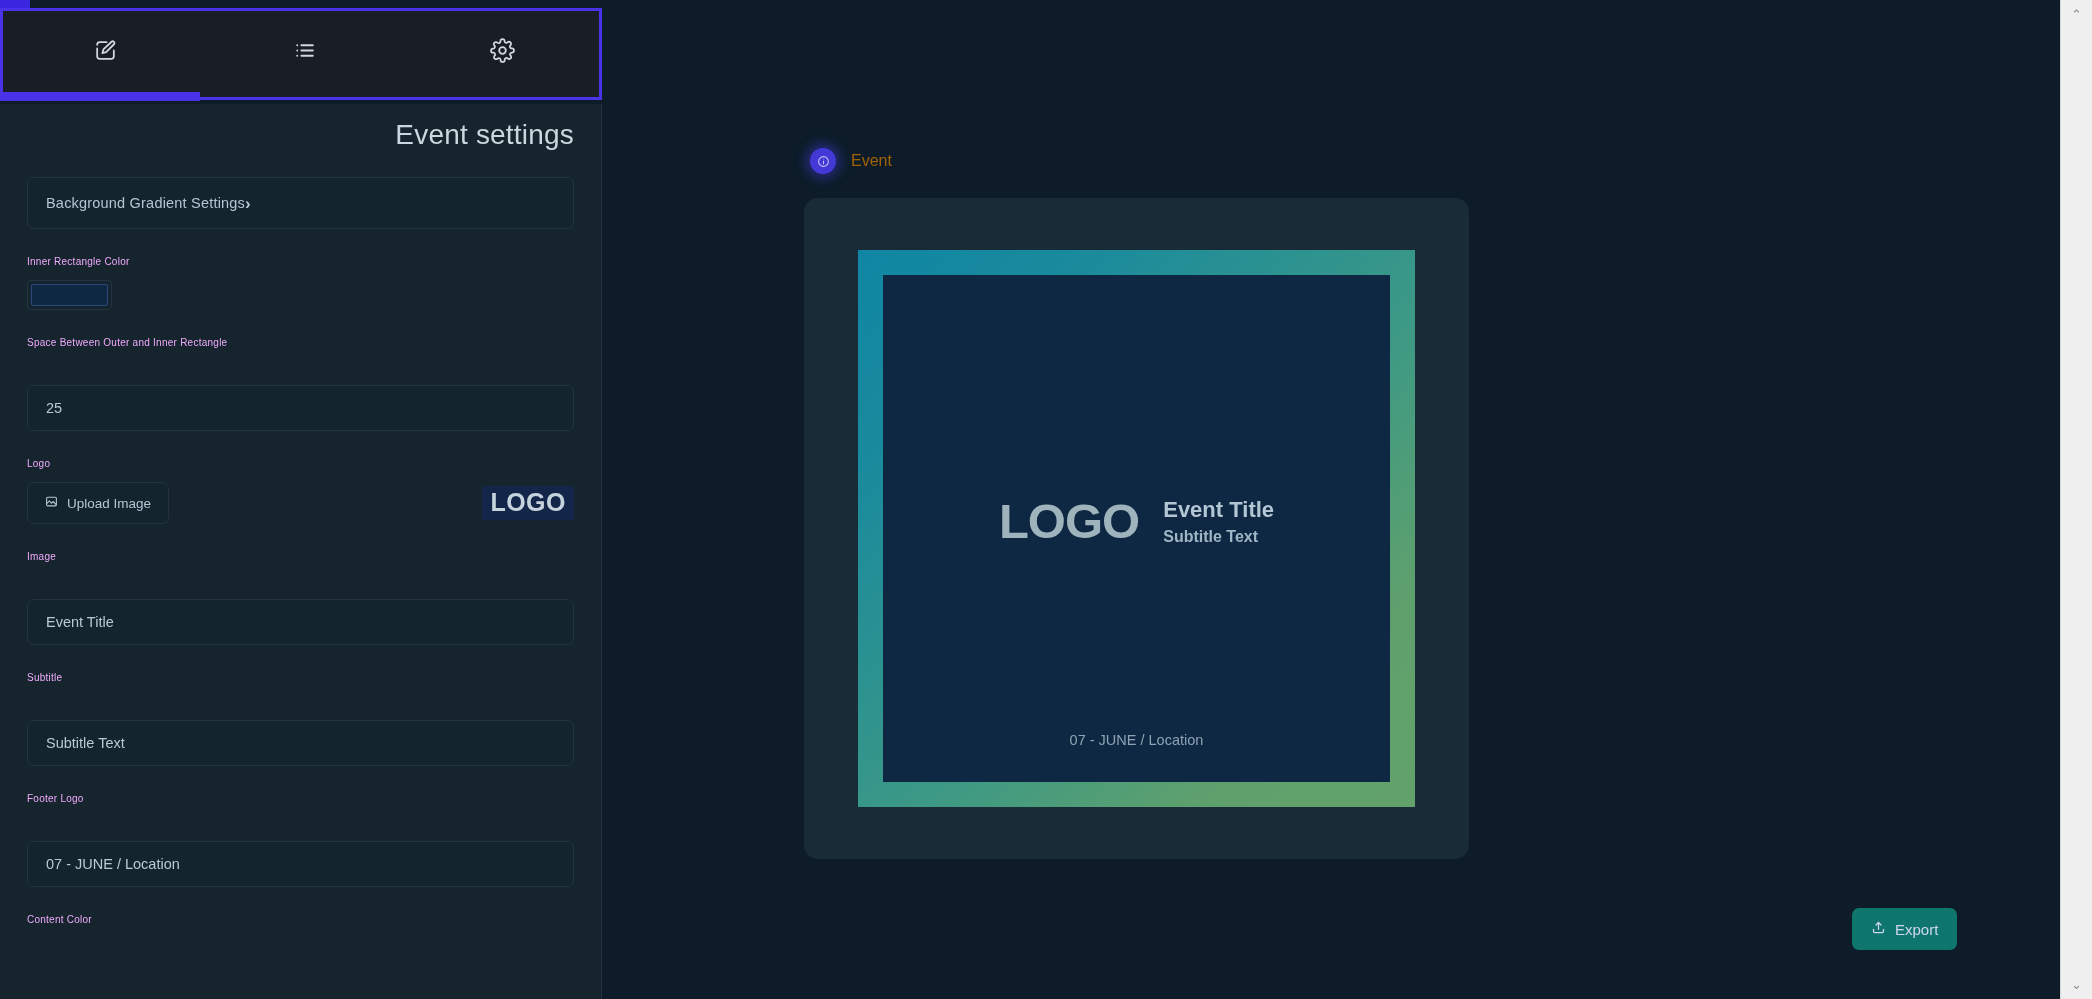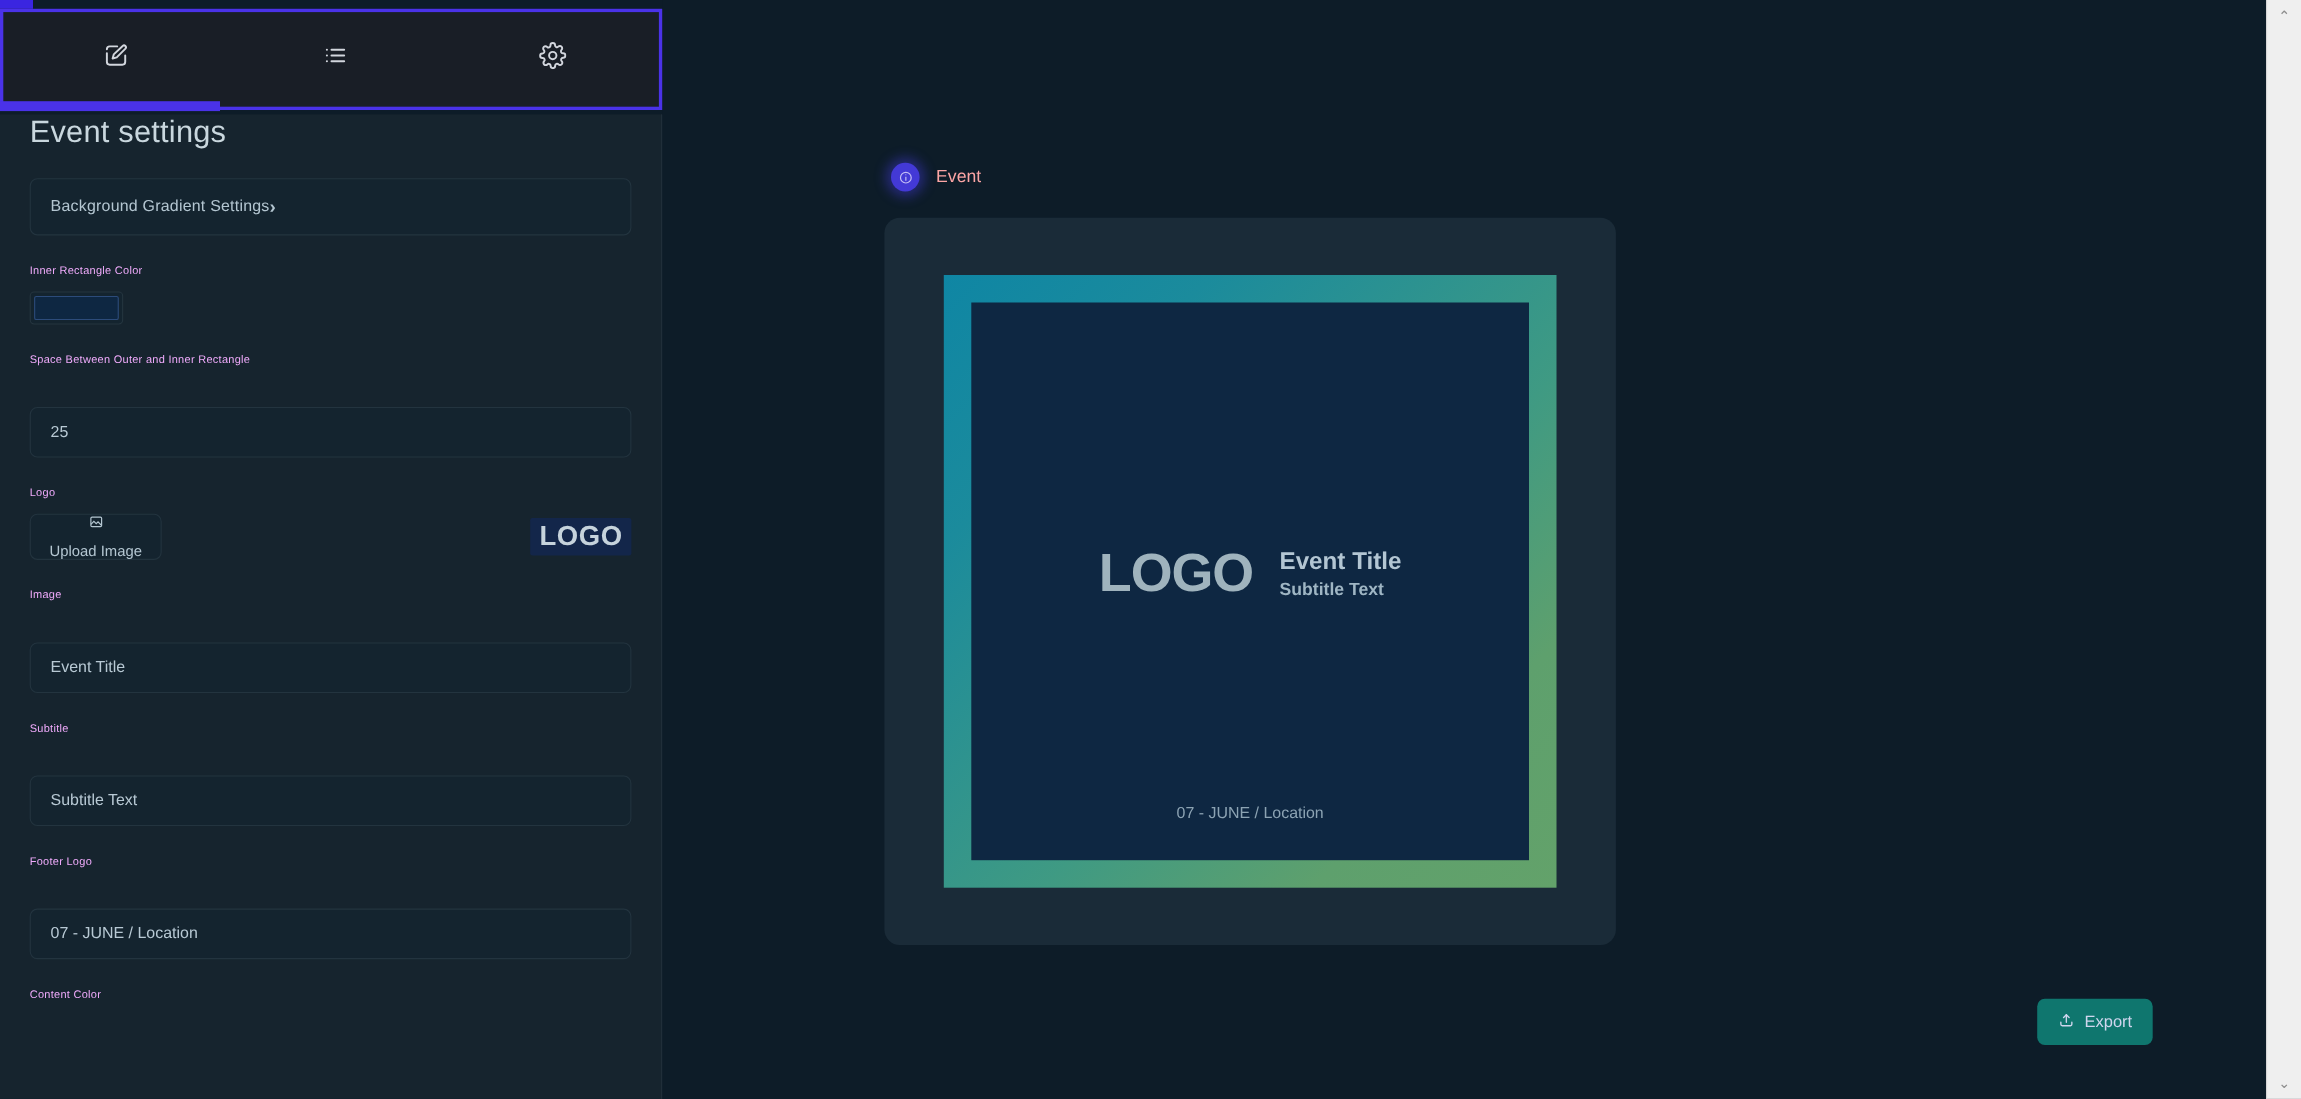--- a/index.html
+++ b/index.html
@@ -59,21 +59,23 @@
     background: #16242e;
     border-right: 1px solid #22303b;
     padding: 0 27px;
     overflow: hidden;
   }
   #settings-title {
     color: #c9d7de;
     font-size: 28px;
     font-weight: 400;
     letter-spacing: .2px;
+    margin-top: 15px;
     margin-bottom: 26px;
+    text-align: right;
   }
   .accordion-row {
     height: 52px;
     background: #14242f;
     border: 1px solid #23343f;
     border-radius: 7px;
     display: flex; align-items: center; 
     padding: 0 18px;
     cursor: pointer;
   }
@@ -130,21 +132,20 @@
     height: 42px;
     background: #14242f;
     border: 1px solid #23343f;
     border-radius: 7px;
     color: #b4c6d1;
     font-family: "Liberation Sans", sans-serif;
     font-size: 13.5px;
     padding: 0 17px;
     display: flex; align-items: center; gap: 9px;
     cursor: pointer;
-    flex-direction: column;
   }
   #logo-thumb {
     background: #13264a;
     padding: 3px 8px;
     border-radius: 2px;
     color: #c6d3dc;
     font-size: 25px;
     font-weight: bold;
     letter-spacing: .5px;
     line-height: 1.1;
@@ -163,21 +164,21 @@
   #event-badge-icon {
     width: 26px; height: 26px;
     border-radius: 50%;
     background: #4339d6;
     box-shadow: 0 0 11px 5px rgba(67,57,214,0.45);
     display: flex; align-items: center; justify-content: center;
     color: #b9b4ef;
     font-size: 14px;
   }
   #event-badge-label {
-    color: #fca5a5;
+    color: #a16207;
     font-size: 16px;
   }
   #preview-card {
     position: absolute; left: 202px; top: 198px;
     width: 665px; height: 661px;
     background: #1a2b38;
     border-radius: 14px;
   }
   #gradient-frame {
     position: absolute; left: 54px; top: 52px;

